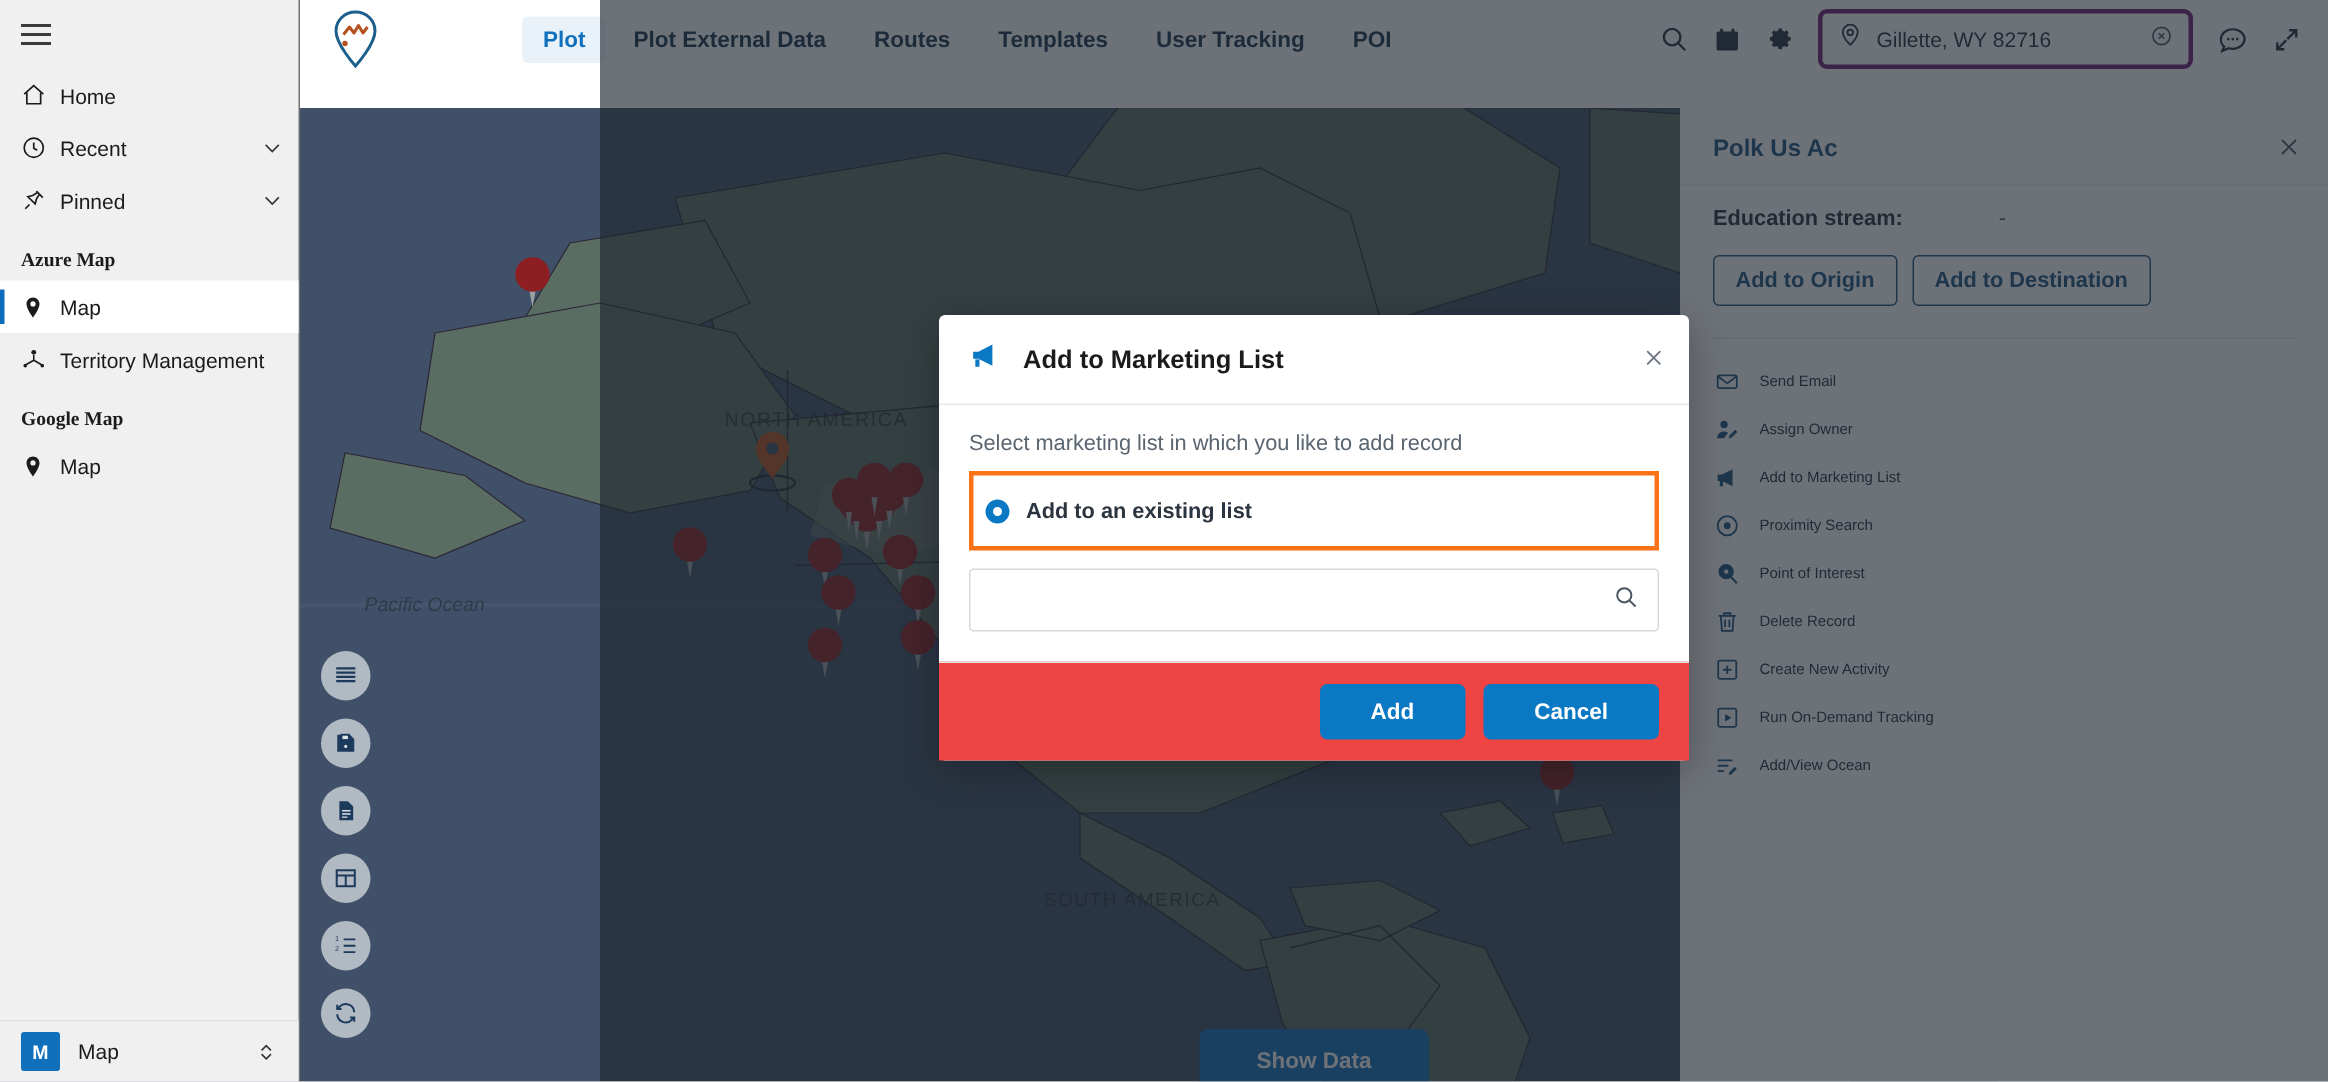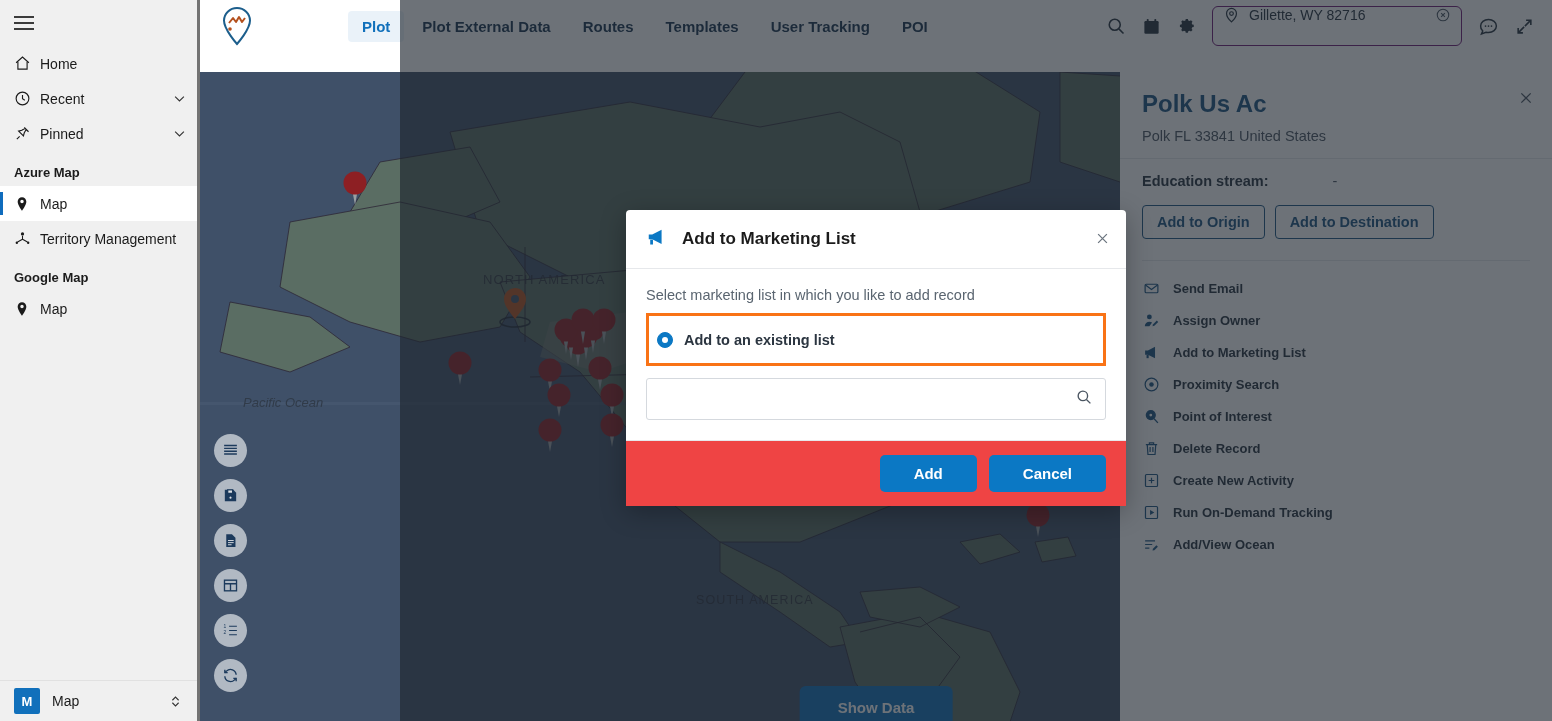--- a/index.html
+++ b/index.html
@@ -10,21 +10,21 @@
     background: #ffffff;
   }
 
   
   .app { position: relative; width: 1552px; height: 721px; display: flex; }
 
   
   .leftnav {
     width: 200px; height: 721px;
     background: #f0f0f0;
-    border-right: 3px solid #737373;
+    border-right: 1px solid #737373;
     position: relative;
     flex: 0 0 200px;
     font-size: 14px;
     color: #1b1b1b;
   }
   .hamburger-wrap {
     height: 46px; display: flex; align-items: center; padding-left: 14px;
   }
   .hamburger { width: 20px; height: 14px; position: relative; cursor: pointer; }
   .hamburger i { position: absolute; left: 0; width: 20px; height: 1.6px; background: #3b3b3b; }
@@ -40,20 +40,21 @@
   .nav-row .ico { width: 26px; display: flex; align-items: center; color: #1b1b1b; flex: 0 0 26px; }
   .nav-row .lbl { font-size: 14px; color: #1b1b1b; white-space: nowrap; }
   .nav-row .chev { margin-left: auto; display: flex; align-items: center; color: #333; }
   .nav-row.active { background: #ffffff; }
   .nav-row.active::before {
     content: ""; position: absolute; left: 0; top: 6px; bottom: 6px; width: 3px; background: #0f6cbd;
   }
   .nav-group-title {
     font-size: 13px; font-weight: bold; color: #1b1b1b;
     padding: 14px 14px 6px 14px;
+    font-family: Liberation Serif, serif;
   }
   .leftnav-footer {
     position: absolute; left: 0; right: 0; bottom: 0; height: 41px;
     border-top: 1px solid #e1e1e1; background: #f0f0f0;
     display: flex; align-items: center; padding: 0 14px;
   }
   .app-badge {
     width: 26px; height: 26px; background: #1170bb; color: #fff;
     border-radius: 2px; font-size: 13px; font-weight: bold;
     display: flex; align-items: center; justify-content: center;
@@ -75,22 +76,22 @@
   .tabs { display: flex; align-items: center; gap: 4px; margin-left: 74px; }
   .tab {
     font-size: 15px; font-weight: bold; color: #17334d;
     padding: 7px 14px; border-radius: 4px; cursor: pointer; white-space: nowrap;
   }
   .tab.active { color: #1170bb; background: rgba(17,112,187,0.09); }
 
   .top-right { margin-left: auto; display: flex; align-items: center; gap: 16px; padding-right: 18px; }
   .icon-btn { cursor: pointer; color: #26323e; display: flex; align-items: center; }
   .loc-search {
-    display: flex; align-items: flex-start; gap: 9px;
-    border: 1px solid #701a75; border-radius: 6px;
+    display: flex; align-items: center; gap: 9px;
+    border: 3px solid #701a75; border-radius: 6px;
     height: 40px; width: 250px; padding: 0 10px;
     background: #fff;
   }
   .loc-search .val { font-size: 14px; color: #26323e; flex: 1 1 auto; white-space: nowrap; }
 
   
   .map {
     position: absolute; top: 72px; left: 0; right: 0; bottom: 0;
     background: #3f5068;
     overflow: hidden;
@@ -117,40 +118,40 @@
   }
 
   
   .rightpanel {
     position: absolute; top: 72px; right: 0; bottom: 0; width: 432px;
     background: #ffffff;
     z-index: 4;
     padding: 0;
   }
   .rp-head { padding: 18px 22px 14px 22px; border-bottom: 1px solid #e6e8eb; position: relative; }
-  .rp-title { font-size: 24px; font-weight: bold; color: #1c5380; line-height: 1.2; }
+  .rp-title { font-size: 16px; font-weight: bold; color: #1c5380; line-height: 1.2; }
   .rp-sub { font-size: 14.5px; color: #4a5561; margin-top: 9px; }
   .rp-close { position: absolute; right: 18px; top: 18px; cursor: pointer; color: #4a5561; }
   .rp-body { padding: 14px 22px 4px 22px; }
   .rp-field { display: flex; align-items: center; font-size: 14.5px; font-weight: bold; color: #26323e; }
   .rp-field .fv { margin-left: 64px; font-weight: normal; color: #4a5561; }
   .rp-btnrow { display: flex; gap: 10px; margin-top: 16px; }
   .outline-btn {
     border: 1px solid #1c5380; color: #1c5380; background: transparent;
     font-size: 14.5px; font-weight: bold; padding: 8px 14px; border-radius: 4px;
     cursor: pointer; font-family: "Liberation Sans", sans-serif;
   }
   .rp-divider { height: 1px; background: #e6e8eb; margin: 17px 22px 0 22px; }
   .rp-actions { padding: 12px 22px 0 22px; }
   .rp-action {
     display: flex; align-items: center; gap: 13px;
     height: 32px; cursor: pointer;
   }
   .rp-action .ico { width: 18px; display: flex; align-items: center; justify-content: center; color: #1c5380; flex: 0 0 18px; }
-  .rp-action .lbl { font-size: 13px; font-weight: bold; color: #26323e; white-space: nowrap; }
+  .rp-action .lbl { font-size: 10px; font-weight: normal; color: #26323e; white-space: nowrap; }
 
   
   .overlay {
     position: absolute; top: 0; left: 200px; right: 0; bottom: 0;
     background: rgba(31,38,48,0.65);
     z-index: 20;
   }
   .modal {
     position: absolute; left: 426px; top: 210px;
     width: 500px; background: #ffffff;
@@ -492,21 +493,20 @@
           </svg>
         </div>
       </div>
 
       <button class="showdata">Show Data</button>
     </div>
 
     <aside class="rightpanel">
       <div class="rp-head">
         <div class="rp-title">Polk Us Ac</div>
-        <div class="rp-sub">Polk FL 33841 United States</div>
         <div class="rp-close">
           <svg width="16" height="16" viewBox="0 0 24 24" fill="none" stroke="#4a5561" stroke-width="1.9">
             <path d="M5 5l14 14M19 5L5 19"></path>
           </svg>
         </div>
       </div>
       <div class="rp-body">
         <div class="rp-field">
           <span>Education stream:</span>
           <span class="fv">-</span>

